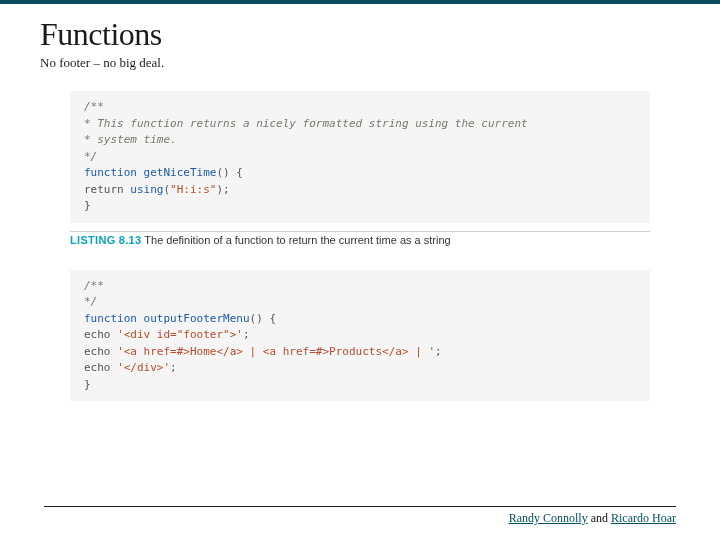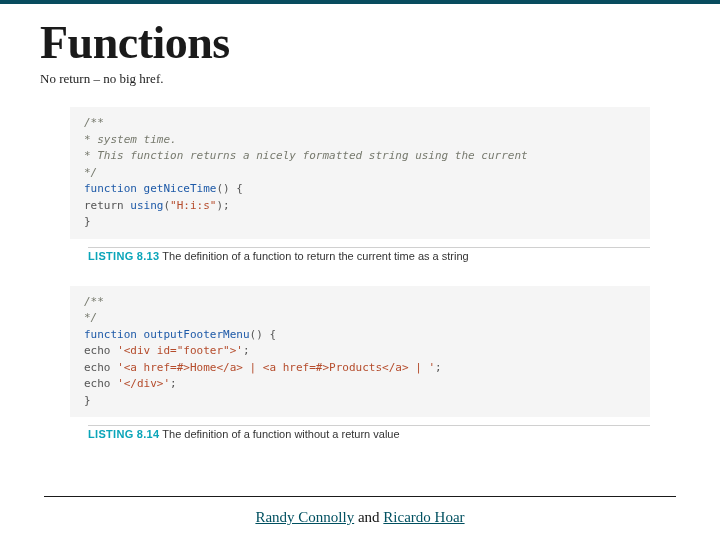--- a/index.html
+++ b/index.html
@@ -12,22 +12,22 @@
     overflow: hidden;
   }
   .slide {
     width: 100%;
     height: 100%;
     border-top: 4px solid #084c5e;
     padding: 12px 40px 0 40px;
     position: relative;
   }
   .title {
-    font-size: 46px;
-    font-weight: bold;
+    font-size: 32px;
+    font-weight: normal;
     color: #1a1a1a;
     margin-bottom: 2px;
     letter-spacing: -0.5px;
   }
   .subtitle {
     font-size: 13px;
     color: #222;
     margin-bottom: 20px;
   }
   .code-block {
@@ -37,82 +37,79 @@
     font-family: Consolas, Menlo, monospace;
     font-size: 11px;
     line-height: 1.5;
     color: #555;
   }
   .code-block .kw { color: #1e5aa8; }
   .code-block .fn { color: #1e5aa8; }
   .code-block .str { color: #b54c2c; }
   .code-block .cmt { color: #777a6e; font-style: italic; }
   .listing-caption {
-    margin: 0 30px 24px 48px;
+    margin: 0 30px 24px 30px;
     font-family: Arial, sans-serif;
     font-size: 11px;
     color: #333;
     padding-top: 2px;
     border-top: 1px solid #d0d0d0;
   }
   .listing-caption .label {
     color: #0aa5b9;
     font-weight: bold;
     letter-spacing: 0.3px;
   }
   .code-block-2 {
     margin-top: 6px;
   }
   .footer {
     position: absolute;
     bottom: 14px;
     left: 44px;
     right: 44px;
     border-top: 1px solid #1a1a1a;
-    padding-top: 12px;
+    padding-top: 4px;
     display: flex;
-    justify-content: center;
-    font-size: 15px;
+    justify-content: flex-end;
+    font-size: 12px;
     color: #111;
   }
   .footer .left .u1 { color: #005060; text-decoration: underline; }
   .footer .left .u2 { color: #005060; text-decoration: underline; }
   .footer .right .u1 { text-decoration: underline; }
 </style>
 </head>
 <body>
 
 <div class="slide">
   <h1 class="title">Functions</h1>
-  <div class="subtitle">No return – no big href.</div>
+  <div class="subtitle">No footer – no big deal.</div>
 
   <div class="code-block">
     <div><span class="cmt">/**</span></div>
+    <div><span class="cmt"> * This function returns a nicely formatted string using the current</span></div>
     <div><span class="cmt"> * system time.</span></div>
-    <div><span class="cmt"> * This function returns a nicely formatted string using the current</span></div>
     <div><span class="cmt"> */</span></div>
     <div><span class="kw">function</span> <span class="fn">getNiceTime</span><span>() {</span></div>
     <div><span>    return </span><span class="fn">using</span><span>(</span><span class="str">"H:i:s"</span><span>);</span></div>
     <div><span>}</span></div>
   </div>
   <div class="listing-caption">
     <span class="label">LISTING 8.13</span><span> The definition of a function to return the current time as a string</span>
   </div>
 
   <div class="code-block code-block-2">
     <div><span class="cmt">/**</span></div>
     <div><span class="cmt"> */</span></div>
     <div><span class="kw">function</span> <span class="fn">outputFooterMenu</span><span>() {</span></div>
     <div><span>    echo </span><span class="str">'&lt;div id="footer"&gt;'</span><span>;</span></div>
     <div><span>    echo </span><span class="str">'&lt;a href=#&gt;Home&lt;/a&gt; | &lt;a href=#&gt;Products&lt;/a&gt; | '</span><span>;</span></div>
     <div><span>    echo </span><span class="str">'&lt;/div&gt;'</span><span>;</span></div>
     <div><span>}</span></div>
   </div>
-  <div class="listing-caption">
-    <span class="label">LISTING 8.14</span><span> The definition of a function without a return value</span>
-  </div>
 
   <div class="footer">
     <div class="left">
       <span class="u1">Randy Connolly</span><span> and </span><span class="u2">Ricardo Hoar</span>
     </div>
   </div>
 </div>
 
 </body></html>

